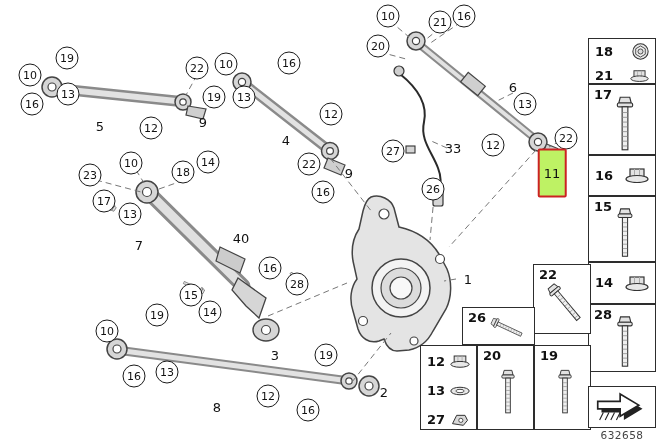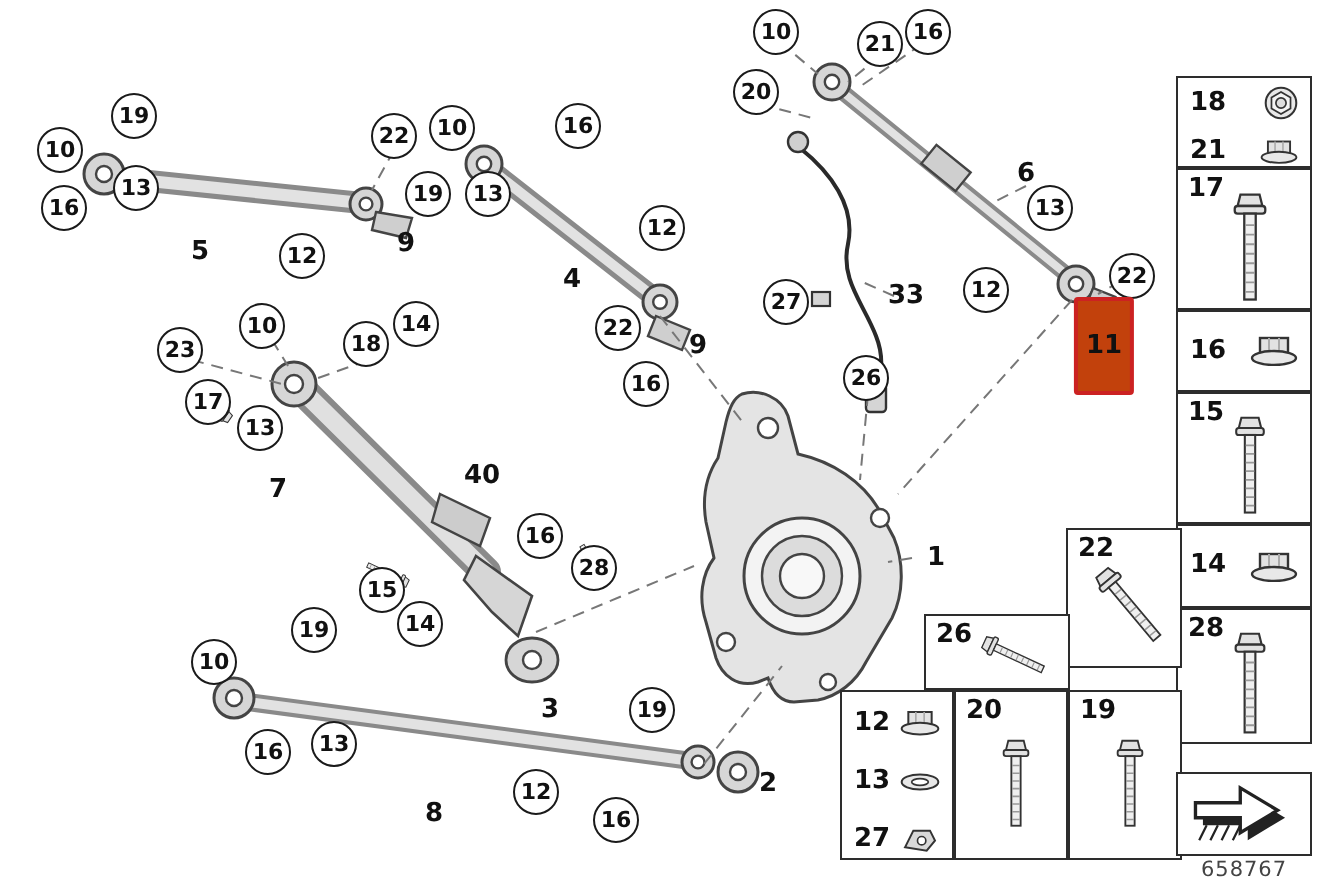--- a/index.html
+++ b/index.html
@@ -1,27 +1,27 @@
 <!DOCTYPE html>
 <html style="--hl: #cc2222;"><head>
 <meta charset="utf-8">
 <style>
   html,body{margin:0;padding:0;background:#fff;}
   .stage{position:relative;width:664px;height:441px;background:#fff;overflow:hidden;
          outline:1px solid #c9c9c9;font-family:"DejaVu Sans","Liberation Sans",sans-serif;}
   .art{position:absolute;left:0;top:0;z-index:1;}
   .callout-layer{position:absolute;left:0;top:0;width:664px;height:441px;z-index:5;}
-  .callout{position:absolute;transform:translate(-50%,-50%);font-weight:bold;color:#111;
+  .callout{position:absolute;transform:translate(-50%,-50%);font-weight:normal;color:#111;
            white-space:nowrap;cursor:pointer;}
   .callout.circle{width:21px;height:21px;border:1.6px solid #1a1a1a;border-radius:50%;
                   background:#fff;display:flex;align-items:center;justify-content:center;
                   font-size:11px;}
   .callout.plain{font-size:13px;}
   .callout.highlight{font-size:13px;border:2px solid var(--hl,#cc2222);padding:15px 4px;
-                     background:#c2410c;border-radius:2px;}
+                     background:#bef264;border-radius:2px;}
   .pbox{position:absolute;border:1.5px solid #2d2d2d;background:#fff;box-sizing:border-box;z-index:4;}
   .pnum{font-weight:bold;font-size:13px;color:#111;}
   .corner{position:absolute;top:2px;left:5px;}
   .prow{display:flex;align-items:center;justify-content:space-between;padding:2px 6px;height:20px;}
   .icon-center{position:absolute;left:55%;top:56%;transform:translate(-50%,-50%);line-height:0;}
   .rot40{transform:translate(-50%,-50%) rotate(-40deg);}
   .rot65{transform:translate(-50%,-50%) rotate(-65deg);}
   .arrow-box{position:absolute;left:588px;top:386px;width:68px;height:42px;border:1.5px solid #2d2d2d;
              background:#fff;box-sizing:border-box;display:flex;align-items:center;justify-content:center;z-index:4;}
   .part-number{position:absolute;left:588px;top:429px;width:68px;text-align:center;
@@ -326,15 +326,15 @@
   </div>
 
   <div class="arrow-box">
     <svg viewBox="0 0 60 36" width="56" height="34">
       <polygon points="8,16 32,16 32,8 52,20 32,32 32,24 8,24" fill="#222"></polygon>
       <path d="M10,24 L6,32 M16,24 L12,32 M22,24 L18,32 M28,24 L24,32" stroke="#222" stroke-width="1.2"></path>
       <polygon points="4,12 28,12 28,4 48,16 28,28 28,20 4,20" fill="#fff" stroke="#222" stroke-width="1.8"></polygon>
     </svg>
   </div>
 
-  <div class="part-number">658767</div>
+  <div class="part-number">632658</div>
 
 </div>
 
 </body></html>

